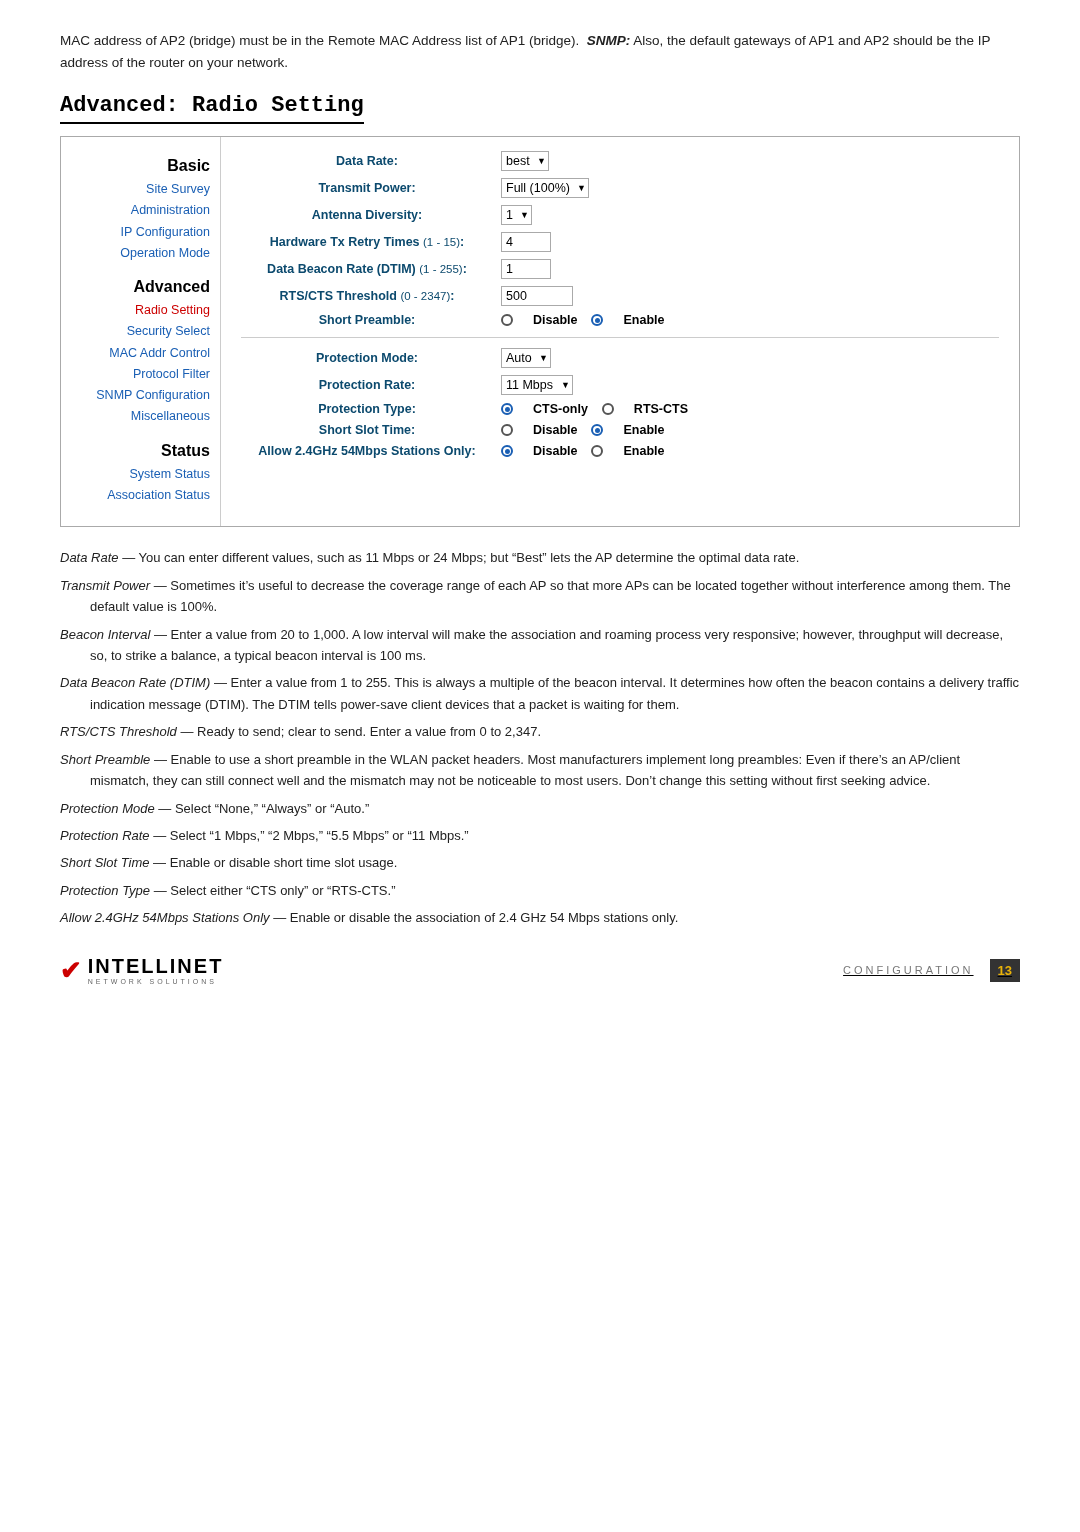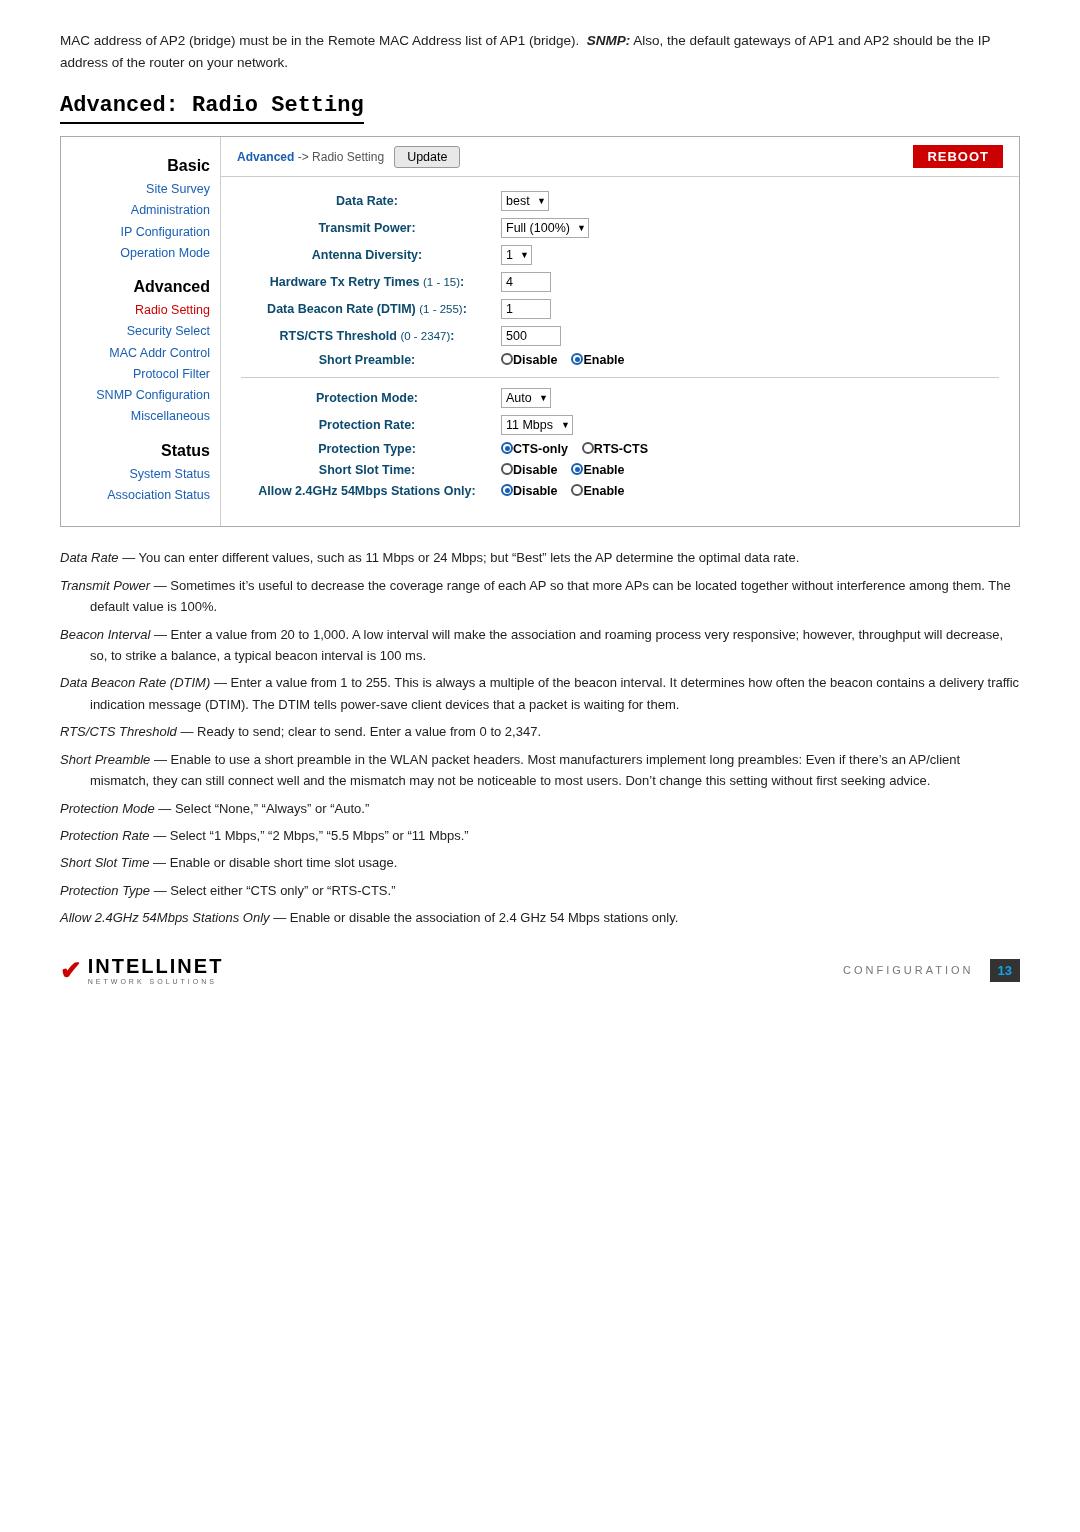--- a/index.html
+++ b/index.html
@@ -152,22 +152,22 @@
     }
 
     
     .radio-group {
       display: flex;
       align-items: center;
       gap: 14px;
     }
     .radio-label {
       display: flex;
-      align-items: flex-start;
-      gap: 0;
+      align-items: center;
+      gap: 20px;
       font-size: 12.5px;
       font-weight: bold;
     }
     .radio-dot {
       width: 12px;
       height: 12px;
       border-radius: 50%;
       border: 2px solid #555;
       display: inline-flex;
       align-items: center;
@@ -209,30 +209,31 @@
     }
     .intellinet-logo {
       display: flex;
       align-items: center;
       gap: 6px;
     }
     .footer-right {
       display: flex;
       align-items: center;
       gap: 16px;
+      text-decoration: underline;
     }
     .footer-config {
       font-size: 11px;
       letter-spacing: 3px;
       color: #777;
       text-transform: uppercase;
     }
     .footer-page {
       background: #333;
-      color: #0ea5e9;
+      color: #eab308;
       font-size: 13px;
       font-weight: bold;
       padding: 4px 8px;
       min-width: 28px;
       text-align: center;
     }
 
     .select-wrapper {
       position: relative;
       display: inline-block;
@@ -291,30 +292,20 @@
     <a class="sidebar-link">SNMP Configuration</a>
     <a class="sidebar-link">Miscellaneous</a>
 
     <div class="sidebar-section-title">Status</div>
     <a class="sidebar-link">System Status</a>
     <a class="sidebar-link">Association Status</a>
   </div>
 
   <div class="content-area">
 
-    <div class="top-bar">
-      <div class="breadcrumb">
-        <span class="adv">Advanced</span>
-        <span class="arrow">-&gt;</span>
-        <span class="current">Radio Setting</span>
-        &nbsp;
-        <button class="update-btn">Update</button>
-      </div>
-      <button class="reboot-btn">REBOOT</button>
-    </div>
 
     <div class="form-area">
 
       <div class="form-row">
         <div class="form-label">Data Rate:</div>
         <div class="form-control-area">
           <div class="select-wrapper">
             <select>
               <option>best</option>
             </select>
@@ -359,21 +350,21 @@
       <div class="form-row">
         <div class="form-label"><b>Data Beacon Rate (DTIM)</b> <span class="hint">(1 - 255)</span>:</div>
         <div class="form-control-area">
           <input type="text" class="form-input" value="1" style="">
         </div>
       </div>
 
       <div class="form-row">
         <div class="form-label"><b>RTS/CTS Threshold</b> <span class="hint">(0 - 2347)</span>:</div>
         <div class="form-control-area">
-          <input type="text" class="form-input" style="width: 60px;" value="500">
+          <input type="text" class="form-input" style="width: 72px;" value="500">
         </div>
       </div>
 
       <div class="form-row">
         <div class="form-label">Short Preamble:</div>
         <div class="form-control-area radio-group">
           <label class="radio-label">
             <span class="radio-dot"></span>
             <span>Disable</span>
           </label>

